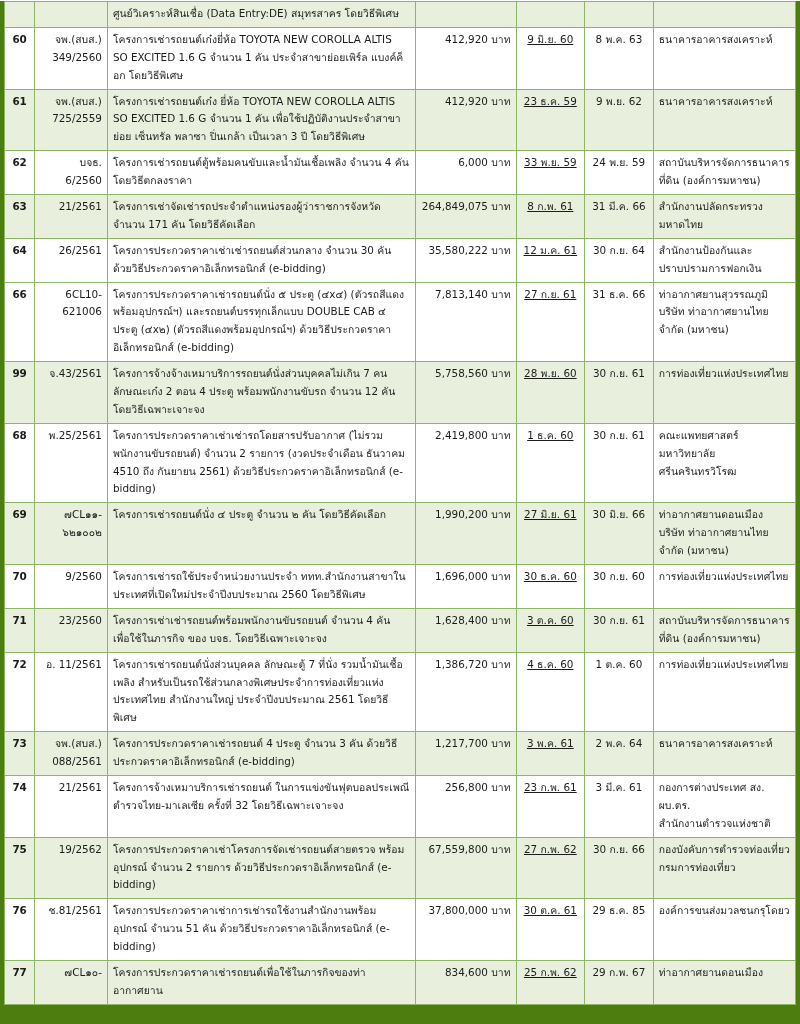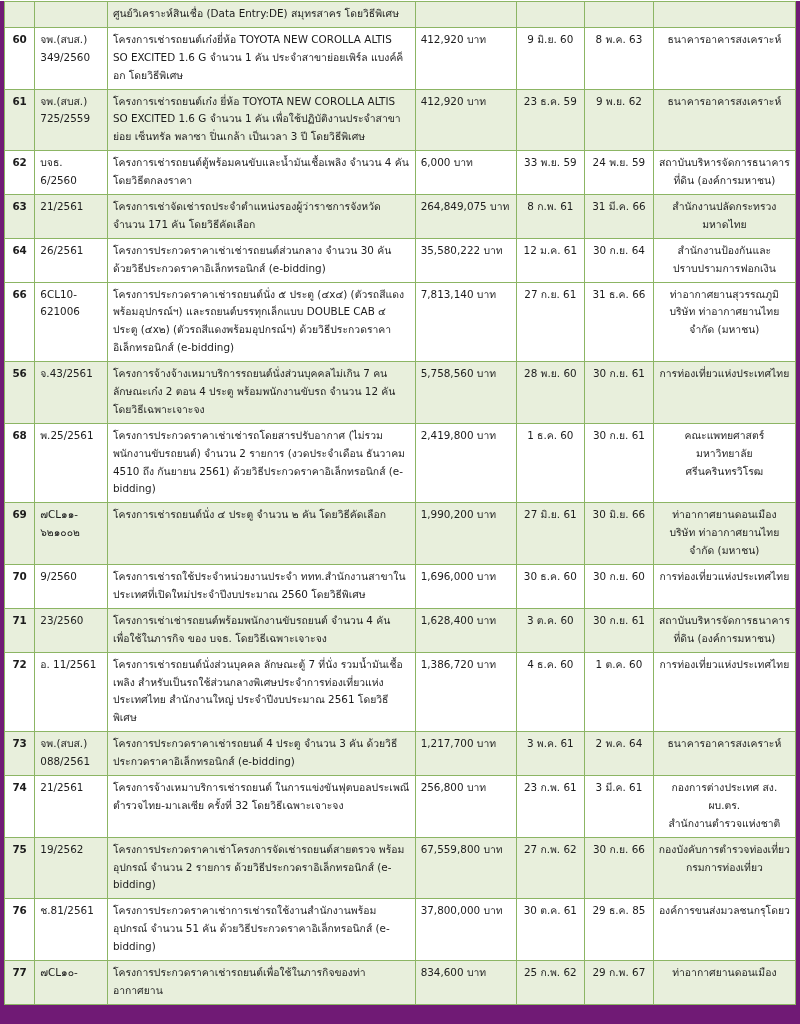--- a/index.html
+++ b/index.html
@@ -11,46 +11,46 @@
     width: 800px;
     height: 1024px;
     font-family: "DejaVu Sans", "Liberation Sans", sans-serif;
     overflow: hidden;
   }
   #sheet {
     width: 800px;
     height: 1024px;
     box-sizing: border-box;
     position: relative;
-    background: #701a75;
+    background: #4d7c0f;
   }
   table.proc {
     border-collapse: collapse;
     width: 792px;
     margin: 1px 0 0 4px;
     table-layout: fixed;
   }
   table.proc td {
     border: 1px solid #8cb564;
     vertical-align: top;
     padding: 3px 5px 4px 5px;
     font-size: 10.4px;
     line-height: 1.72;
     color: #1c1c1c;
     word-wrap: break-word;
     overflow-wrap: break-word;
   }
   
   .c-no     { width: 30px;  text-align: center; font-weight: bold; }
-  .c-ref    { width: 72px;  text-align: left; }
+  .c-ref    { width: 72px;  text-align: right; }
   .c-desc   { width: 305px; text-align: left; }
-  .c-amount { width: 100px; text-align: left; }
-  .c-start  { width: 68px;  text-align: center; }
+  .c-amount { width: 100px; text-align: right; }
+  .c-start  { width: 68px;  text-align: center; text-decoration: underline; }
   .c-end    { width: 68px;  text-align: center; }
-  .c-agency { width: 141px; text-align: center; }
+  .c-agency { width: 141px; text-align: left; }
 
   tr.shade td { background: #e8efdc; }
   tr.plain td { background: #ffffff; }
 
   .cellline { display: block; }
 </style>
 </head>
 <body>
 
 <div id="sheet">
@@ -155,21 +155,21 @@
           <td class="c-amount">7,813,140 บาท</td>
           <td class="c-start">27 ก.ย. 61</td>
           <td class="c-end">31 ธ.ค. 66</td>
           <td class="c-agency">
             <span class="cellline">ท่าอากาศยานสุวรรณภูมิ</span>
             <span class="cellline">บริษัท ท่าอากาศยานไทย</span>
             <span class="cellline">จำกัด (มหาชน)</span>
           </td>
         </tr>
         <tr class="shade">
-          <td class="c-no">56</td>
+          <td class="c-no">99</td>
           <td class="c-ref">
             <span class="cellline">จ.43/2561</span>
           </td>
           <td class="c-desc">โครงการจ้างจ้างเหมาบริการรถยนต์นั่งส่วนบุคคลไม่เกิน 7 คน ลักษณะเก๋ง 2 ตอน 4 ประตู พร้อมพนักงานขับรถ จำนวน 12 คัน โดยวิธีเฉพาะเจาะจง</td>
           <td class="c-amount">5,758,560 บาท</td>
           <td class="c-start">28 พ.ย. 60</td>
           <td class="c-end">30 ก.ย. 61</td>
           <td class="c-agency">
             <span class="cellline">การท่องเที่ยวแห่งประเทศไทย</span>
           </td>

